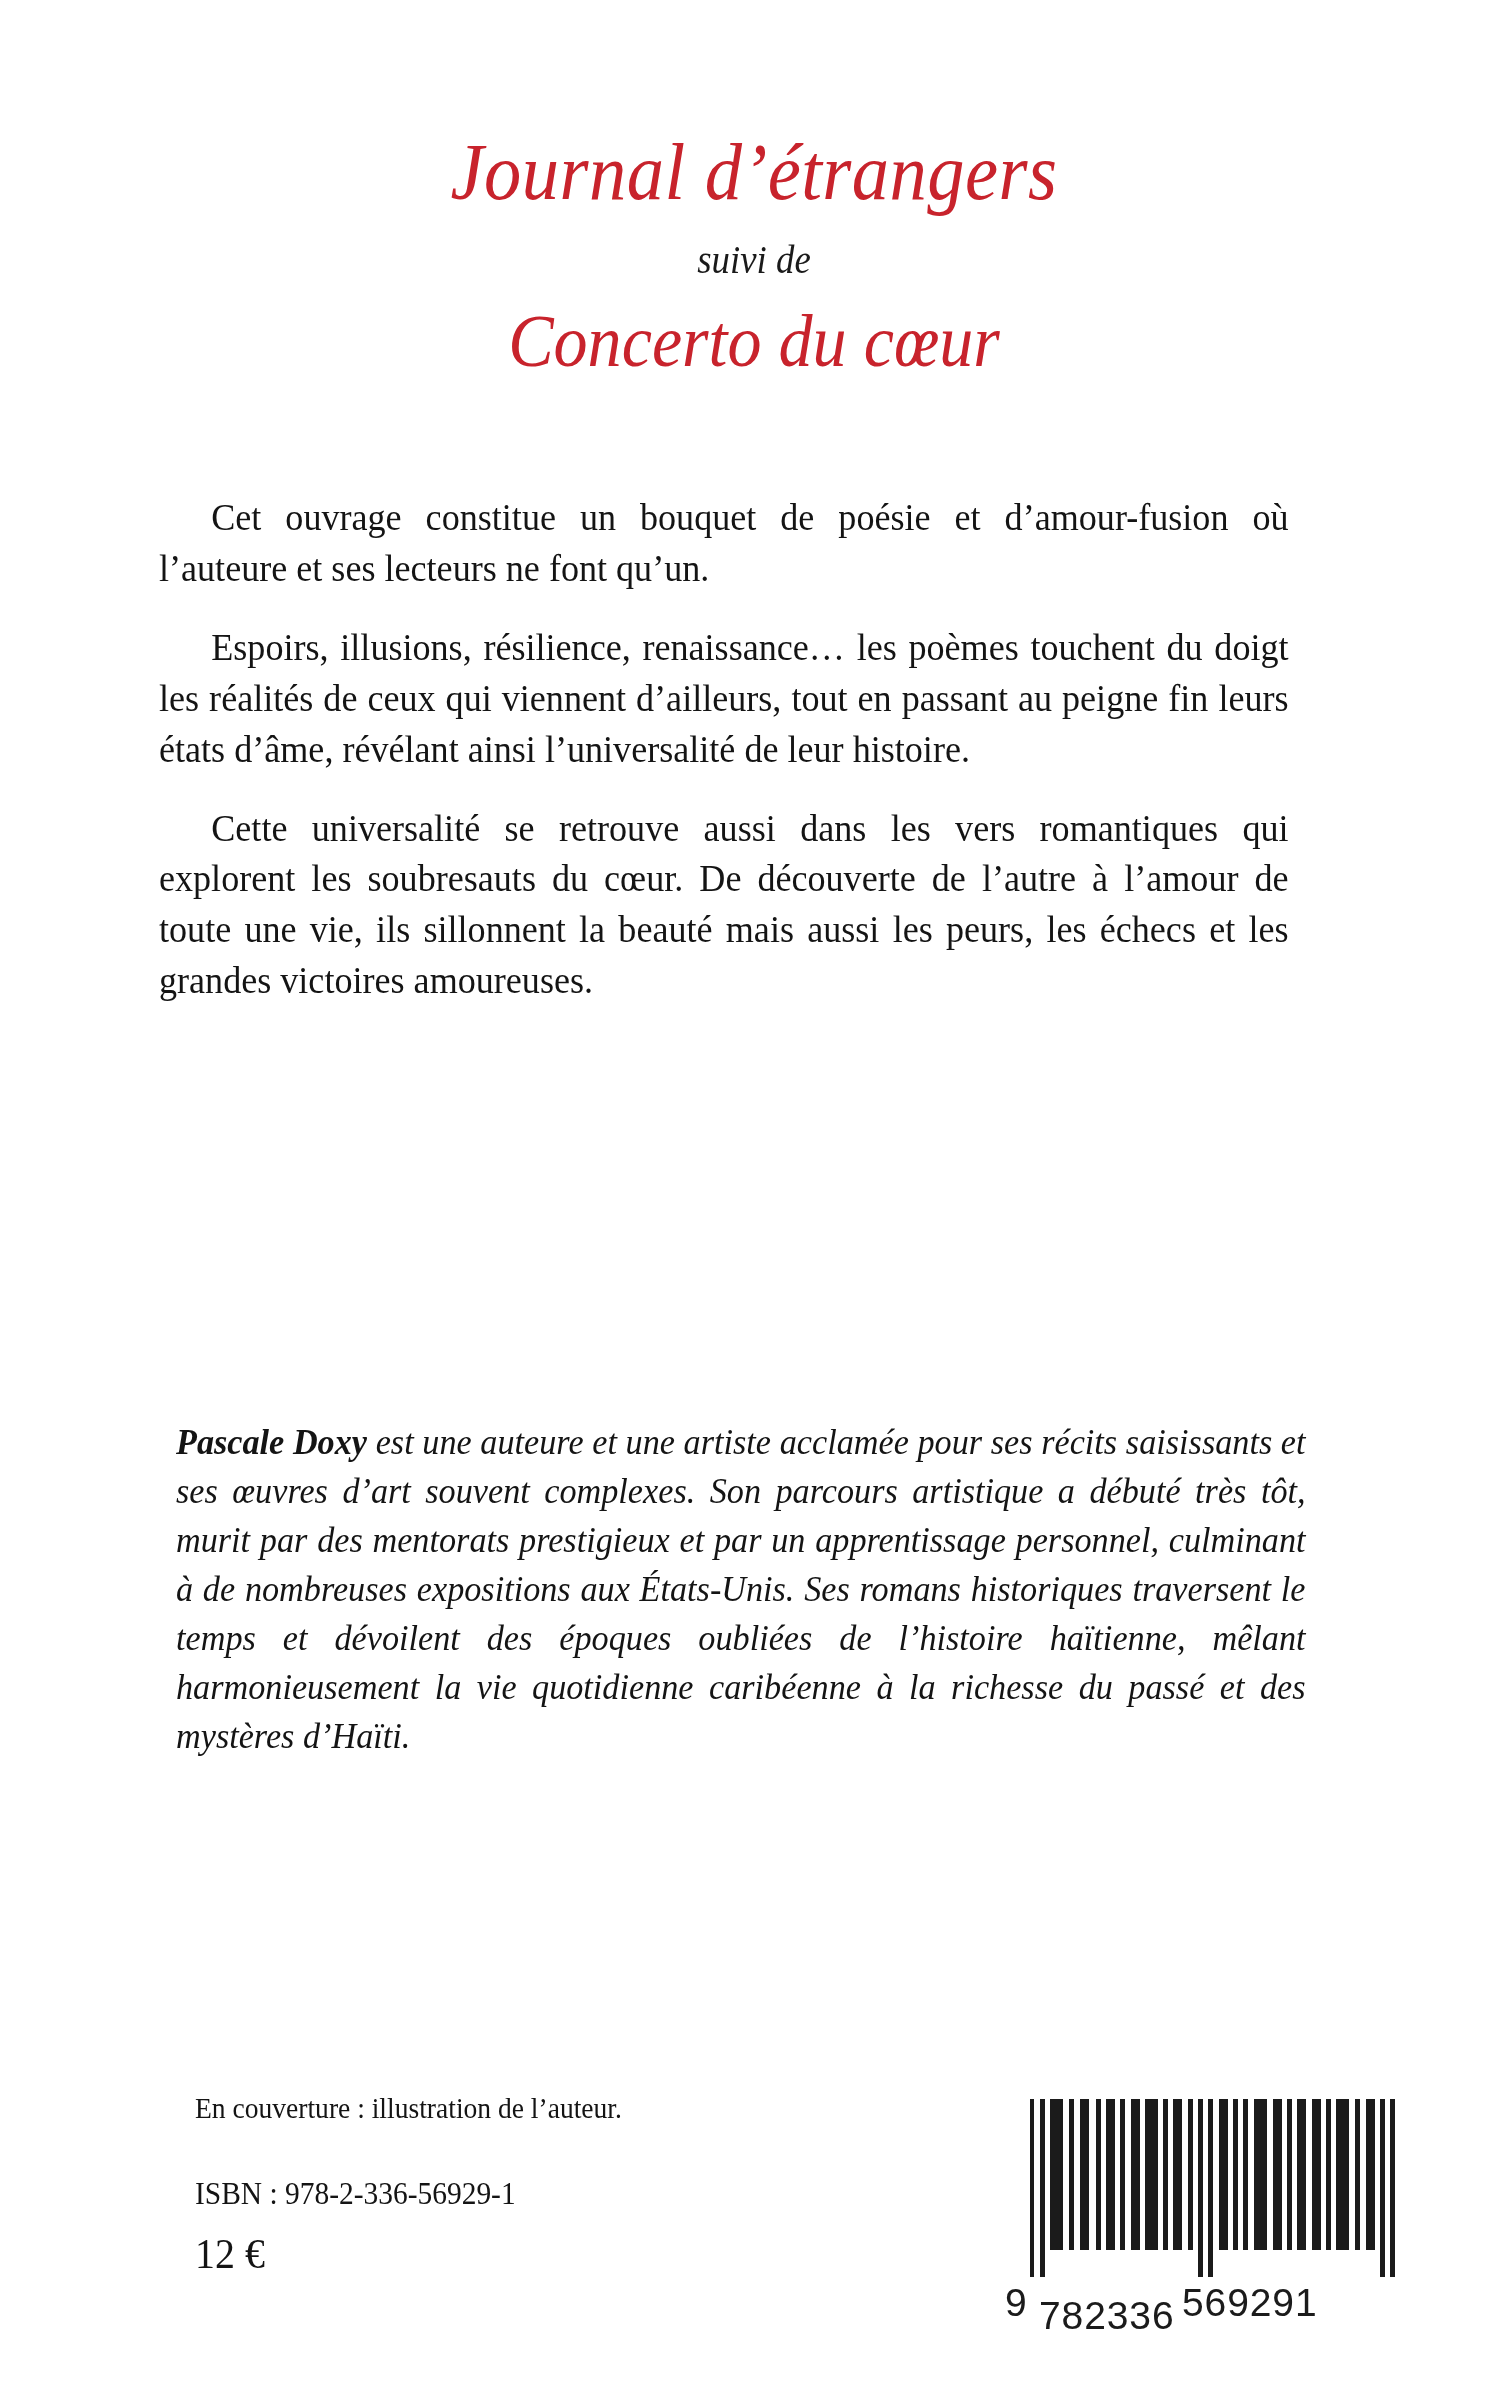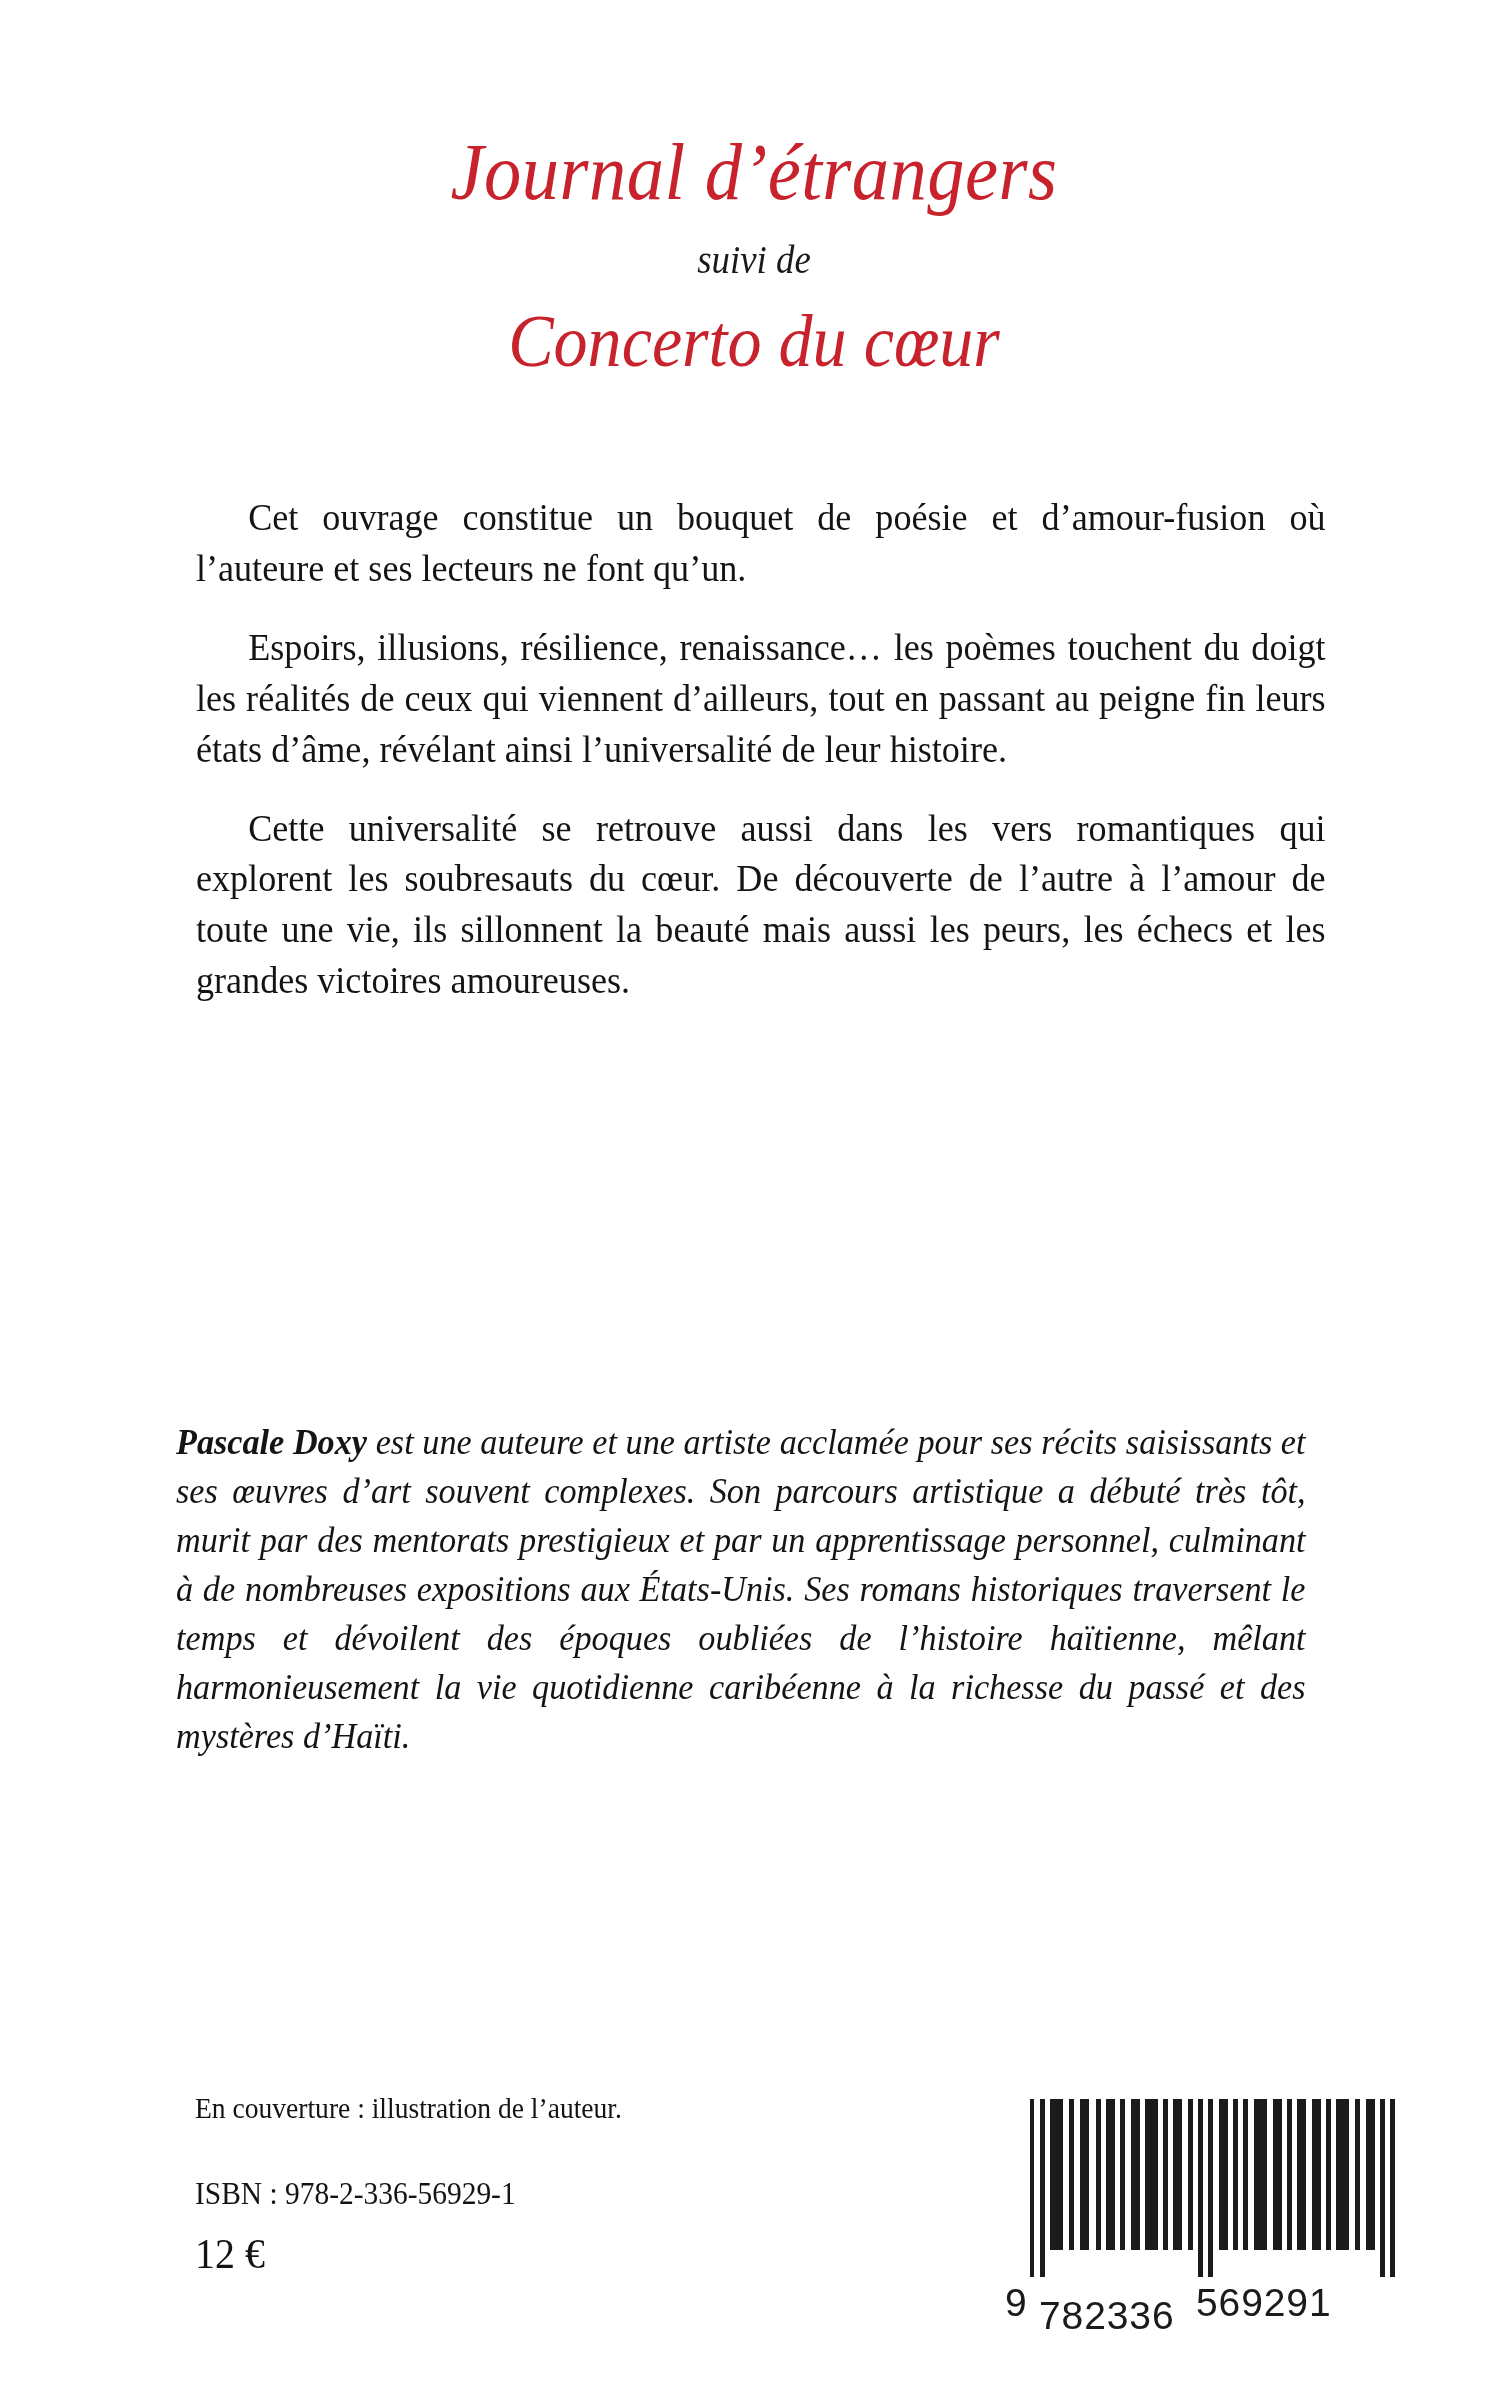--- a/index.html
+++ b/index.html
@@ -62,21 +62,20 @@
     margin: 24.6px 0 0 0;
     transform: scaleX(0.92);
   }
 
   
   .blurb {
     position: absolute;
     left: 159px;
     top: 492px;
     width: 1189px;
-    margin-left: 37px;
   }
 
   .blurb p {
     margin: 0 0 28px 0;
     font-size: 38px;
     line-height: 1.34;
     text-align: justify;
     text-indent: 55px;
     color: #141414;
     font-family: "Liberation Serif", "DejaVu Serif", serif;
@@ -190,21 +189,21 @@
   }
 
   .barcode-digits .d-mid {
     position: absolute;
     left: 34px;
     top: 17px;
   }
 
   .barcode-digits .d-right {
     position: absolute;
-    left: 191px;
+    left: 177px;
     top: 3.8px;
   }
 </style>
 </head>
 <body>
 
 <div class="page">
 
   <div class="title-block">
     <div class="title-main">Journal d’étrangers</div>

